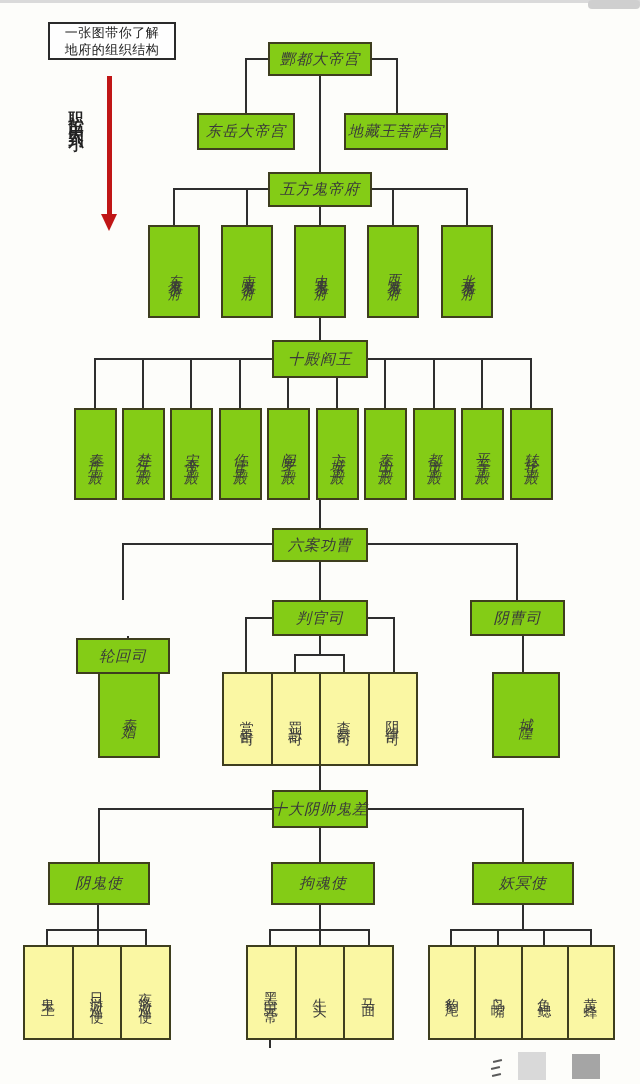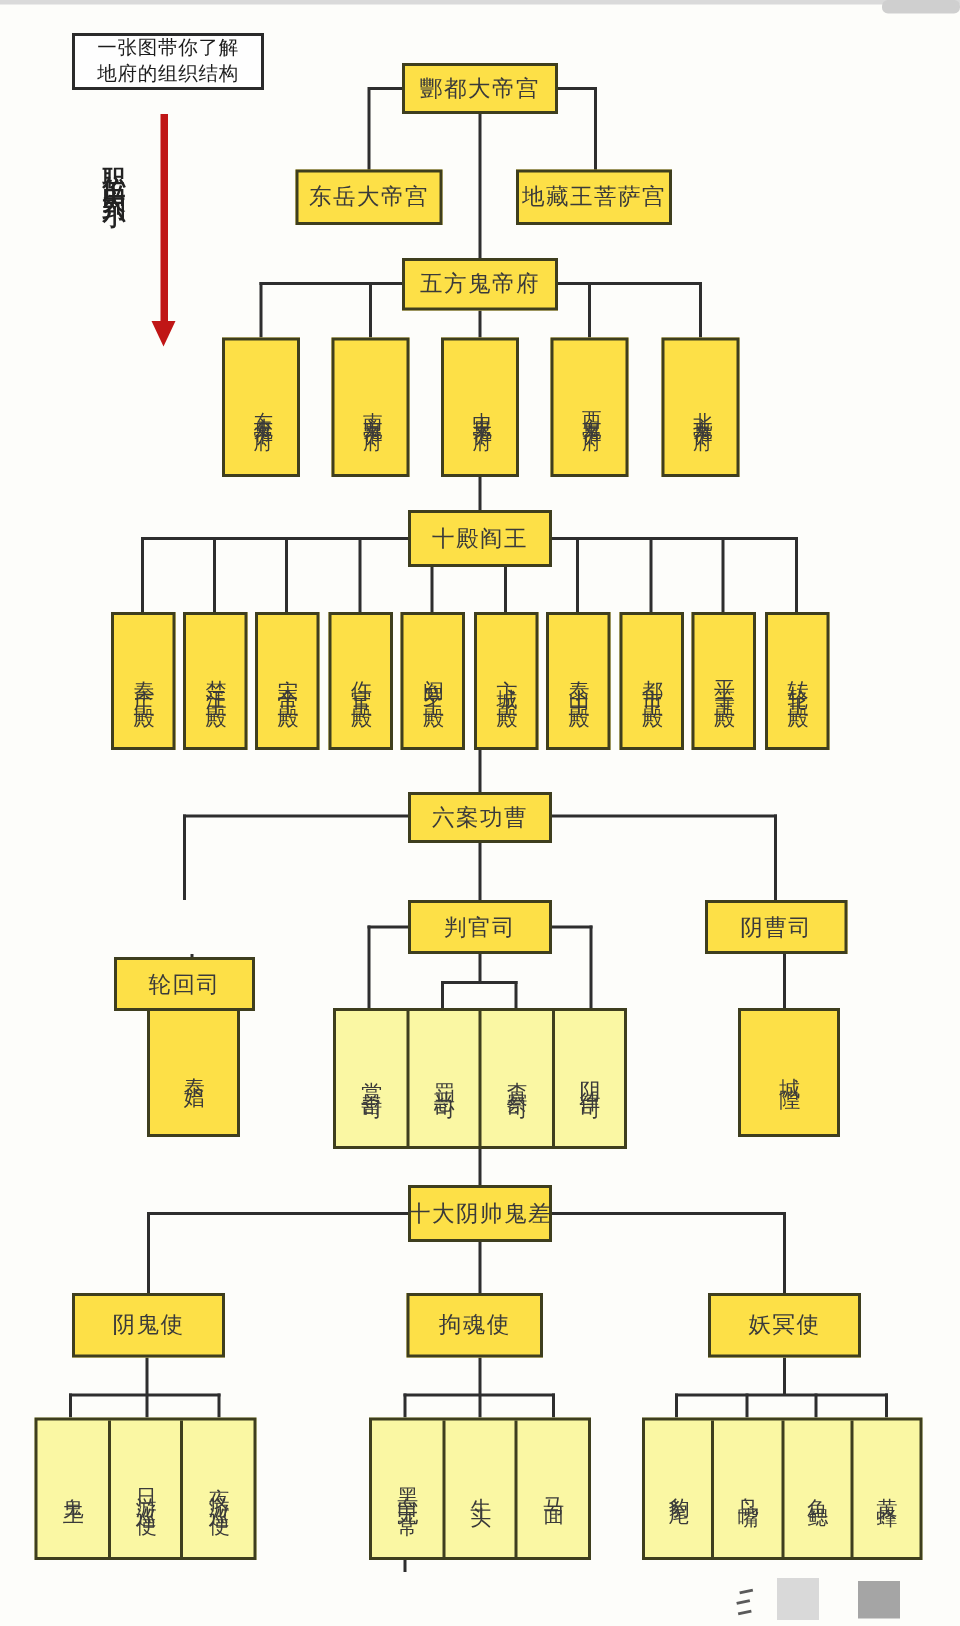--- a/index.html
+++ b/index.html
@@ -4,22 +4,22 @@
 <style>
   html,body{margin:0;padding:0;}
   body{background:#ffffff;font-family:"DejaVu Sans",sans-serif;}
   #stage{position:relative;width:640px;height:1084px;background:#fdfdfa;overflow:hidden;margin:0 auto;}
 
   
   .hl{position:absolute;height:2px;background:#2e2e2e;}
   .vl{position:absolute;width:2px;background:#2e2e2e;}
 
   
-  .box{position:absolute;background:#fde047;border:2px solid #3e3e1e;box-sizing:border-box;
-       display:flex;align-items:center;justify-content:center;color:#3a3a3a;}
+  .box{position:absolute;background:#84cc16;border:2px solid #3e3e1e;box-sizing:border-box;
+       display:flex;align-items:center;justify-content:center;color:#3a3a3a;font-style:italic;}
   .h{font-size:15px;letter-spacing:1px;white-space:nowrap;}
   .v{writing-mode:vertical-rl;text-orientation:upright;}
   .v5{font-size:13px;letter-spacing:3px;}   
   .v4{font-size:14px;letter-spacing:6px;}   
   .v2{font-size:14px;letter-spacing:8px;}   
   .v3{font-size:14px;letter-spacing:10px;}  
 
   
   .group{position:absolute;background:#faf7a3;border:2px solid #3e3e1e;box-sizing:border-box;display:flex;}
   .cell{flex:1;display:flex;align-items:center;justify-content:center;color:#3a3a3a;
@@ -179,21 +179,21 @@
     <div class="cell v3">赏善司</div>
     <div class="cell v3">罚恶司</div>
     <div class="cell v3">查察司</div>
     <div class="cell v3">阴律司</div>
   </div>
 
   <div class="box v v2" style="left:492px;top:672px;width:68px;height:86px;">城隍</div>
 
   <div class="box h" style="left:272px;top:790px;width:96px;height:38px;">十大阴帅鬼差</div>
   <div class="box h" style="left:48px;top:862px;width:102px;height:43px;">阴鬼使</div>
-  <div class="box h" style="left:271px;top:862px;width:91px;height:43px;">拘魂使</div>
+  <div class="box h" style="left:271px;top:862px;width:104px;height:43px;">拘魂使</div>
   <div class="box h" style="left:472px;top:862px;width:102px;height:43px;">妖冥使</div>
 
   <div class="group" style="left:23px;top:945px;width:148px;height:95px;">
     <div class="cell">鬼王</div>
     <div class="cell">日游巡使</div>
     <div class="cell">夜游巡使</div>
   </div>
   <div class="group" style="left:246px;top:945px;width:148px;height:95px;">
     <div class="cell">黑白无常</div>
     <div class="cell">牛头</div>

